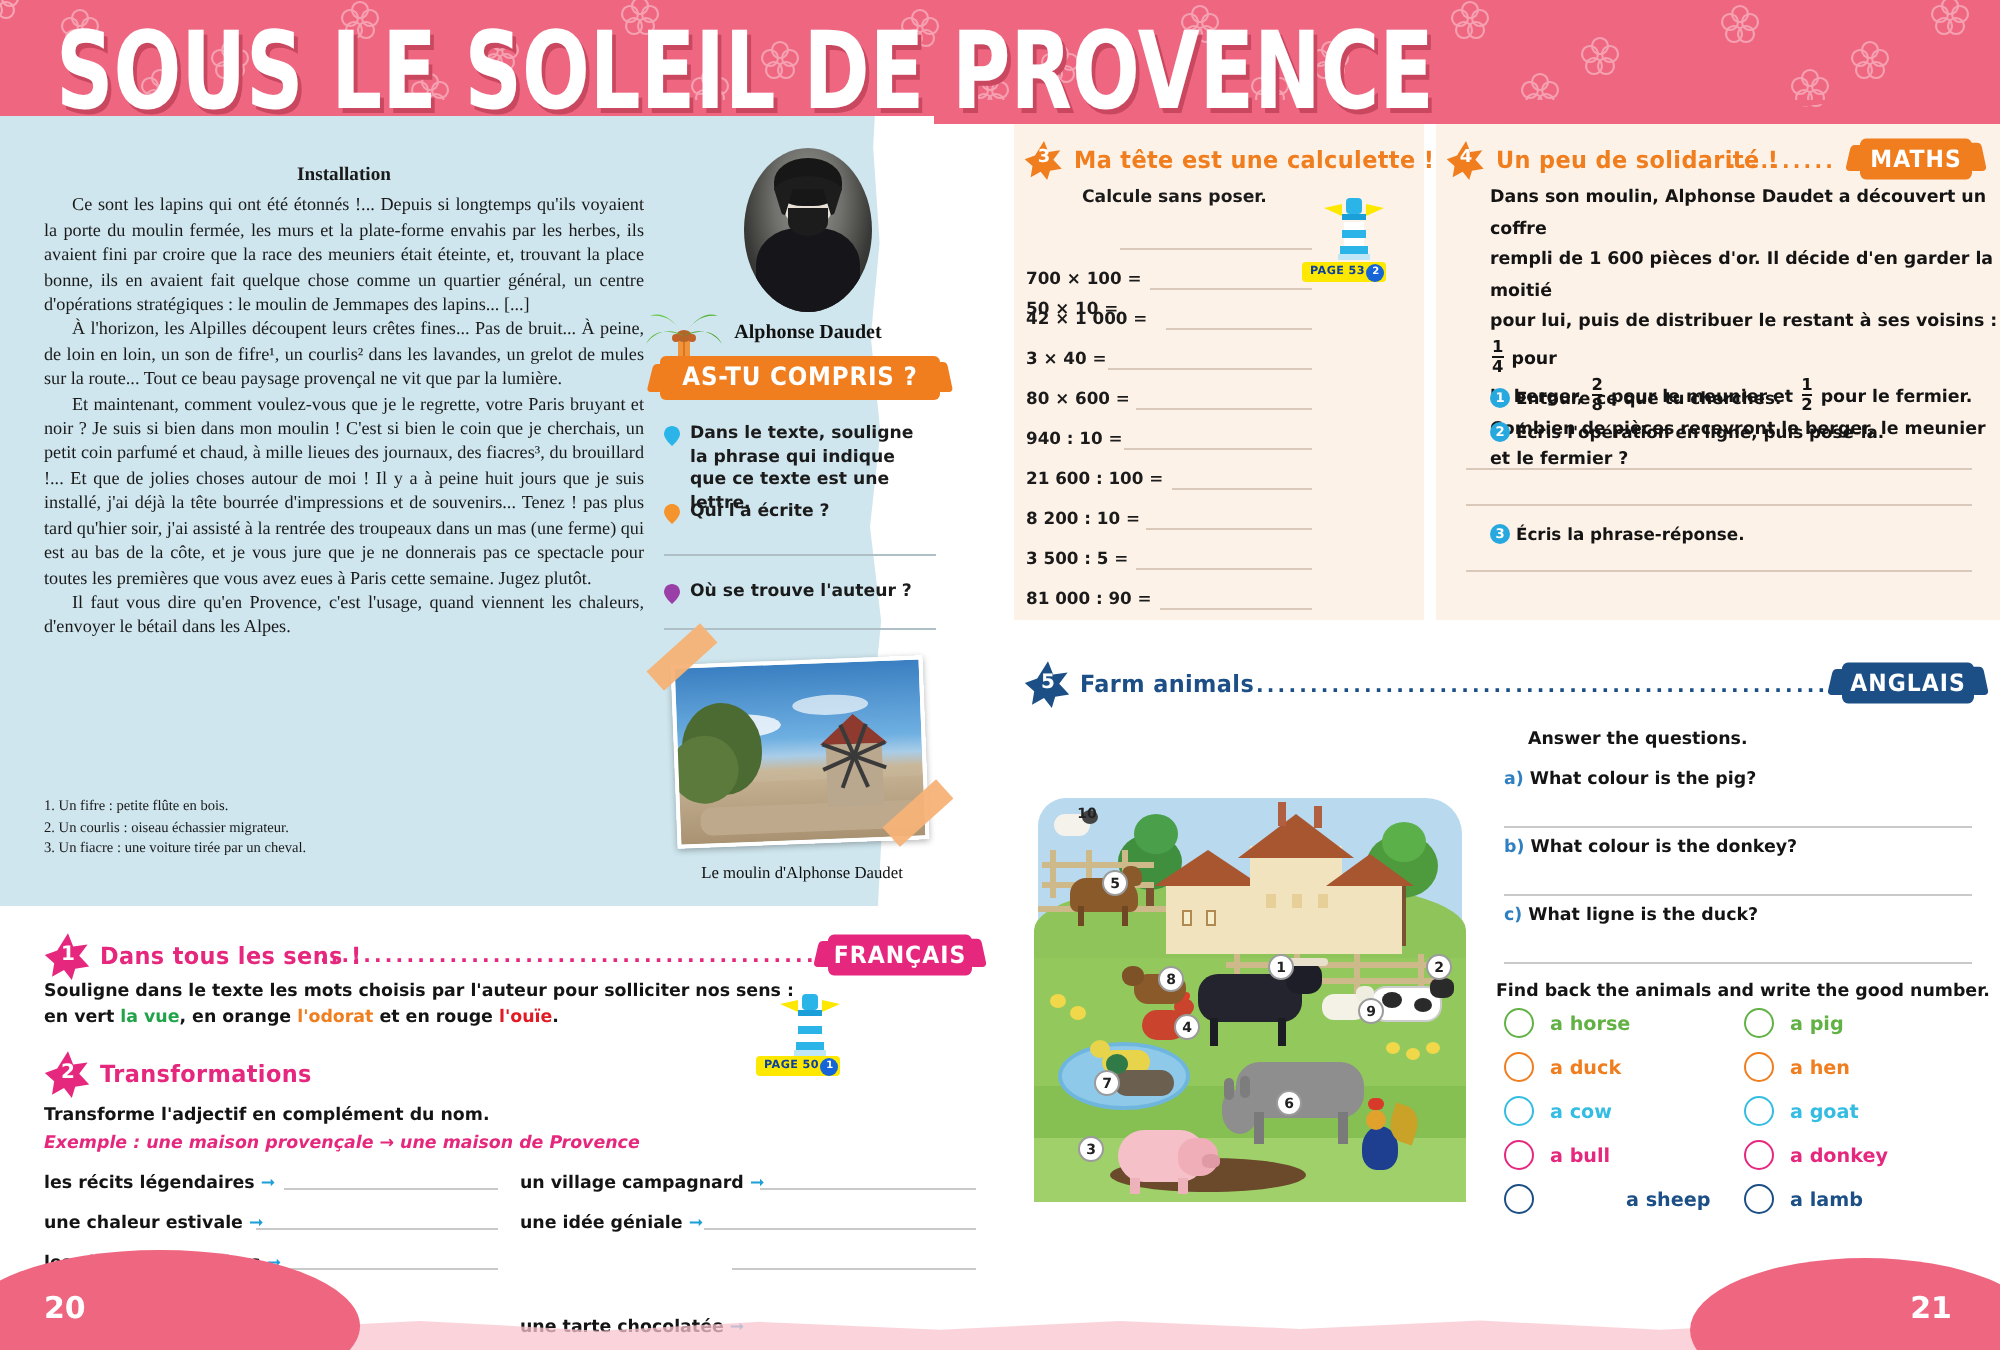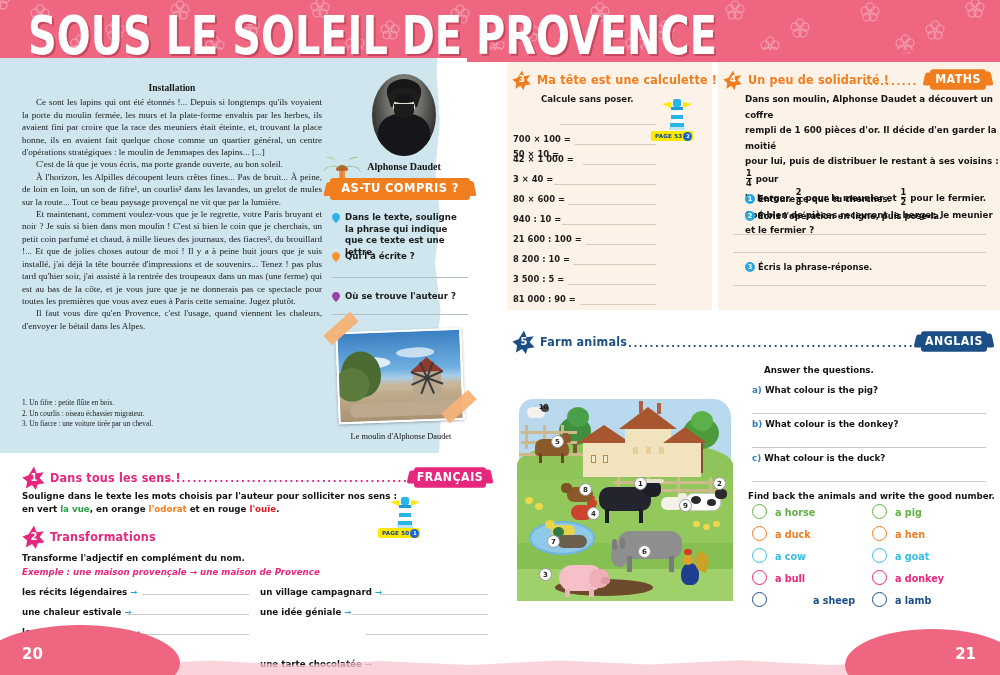--- a/index.html
+++ b/index.html
@@ -337,21 +337,20 @@
     </svg>
   </div>
   <div class="header-rip"></div>
   <div class="title">SOUS LE SOLEIL DE PROVENCE</div>
 
   <div class="blue-panel"></div>
 
   <div class="excerpt">
     <h3>Installation</h3>
     <p>Ce sont les lapins qui ont été étonnés !... Depuis si longtemps qu'ils voyaient la porte du moulin fermée, les murs et la plate-forme envahis par les herbes, ils avaient fini par croire que la race des meuniers était éteinte, et, trouvant la place bonne, ils en avaient fait quelque chose comme un quartier général, un centre d'opérations stratégiques : le moulin de Jemmapes des lapins... [...]</p>
-    <p>C'est de là que je vous écris, ma porte grande ouverte, au bon soleil.</p>
     <p>À l'horizon, les Alpilles découpent leurs crêtes fines... Pas de bruit... À peine, de loin en loin, un son de fifre¹, un courlis² dans les lavandes, un grelot de mules sur la route... Tout ce beau paysage provençal ne vit que par la lumière.</p>
     <p>Et maintenant, comment voulez-vous que je le regrette, votre Paris bruyant et noir ? Je suis si bien dans mon moulin ! C'est si bien le coin que je cherchais, un petit coin parfumé et chaud, à mille lieues des journaux, des fiacres³, du brouillard !... Et que de jolies choses autour de moi ! Il y a à peine huit jours que je suis installé, j'ai déjà la tête bourrée d'impressions et de souvenirs... Tenez ! pas plus tard qu'hier soir, j'ai assisté à la rentrée des troupeaux dans un mas (une ferme) qui est au bas de la côte, et je vous jure que je ne donnerais pas ce spectacle pour toutes les premières que vous avez eues à Paris cette semaine. Jugez plutôt.</p>
     <p>Il faut vous dire qu'en Provence, c'est l'usage, quand viennent les chaleurs, d'envoyer le bétail dans les Alpes.</p>
   </div>
   <div class="footnotes">
     <div>1. Un fifre : petite flûte en bois.</div>
     <div>2. Un courlis : oiseau échassier migrateur.</div>
     <div>3. Un fiacre : une voiture tirée par un cheval.</div>
   </div>
 
@@ -587,21 +586,21 @@
   <div class="blank-line" style="left:752px; top:413px; width:234px;"></div>
 
   <div class="ex-text" style="left:752px; top:418px;">
     <span class="q-label">b)</span>
     <span>What colour is the donkey?</span>
   </div>
   <div class="blank-line" style="left:752px; top:447px; width:234px;"></div>
 
   <div class="ex-text" style="left:752px; top:452px;">
     <span class="q-label">c)</span>
-    <span>What colour is the duck?</span>
+    <span>What ligne is the duck?</span>
   </div>
   <div class="blank-line" style="left:752px; top:481px; width:234px;"></div>
 
   <div class="ex-text" style="left:748px; top:490px;">Find back the animals and write the good number.</div>
 
   <div class="circle-in" style="left:752px; top:504px; border-color:#62b145;"></div>
   <div class="animal-label" style="left:775px; top:507px; color:#62b145;">a horse</div>
   <div class="circle-in" style="left:752px; top:526px; border-color:#f07d1e;"></div>
   <div class="animal-label" style="left:775px; top:529px; color:#f07d1e;">a duck</div>
   <div class="circle-in" style="left:752px; top:548px; border-color:#34bde2;"></div>

